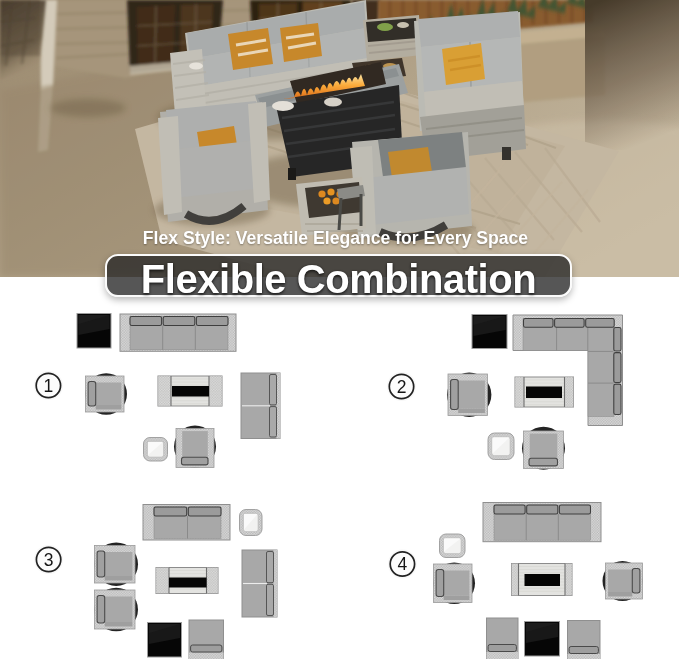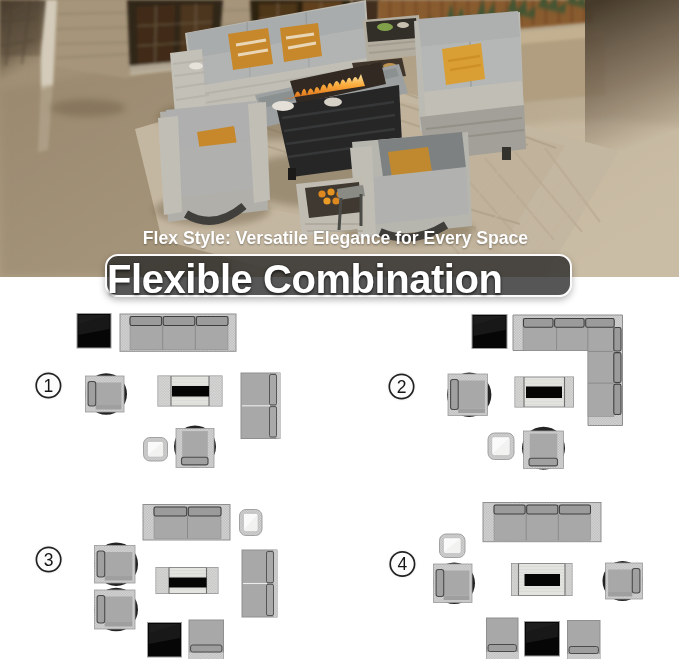--- a/index.html
+++ b/index.html
@@ -1,18 +1,18 @@
 <!DOCTYPE html>
 <html><head>
 <meta charset="utf-8">
 <style>
 html,body{margin:0;padding:0;background:#fff;}
 #stage{position:relative;width:679px;height:659px;overflow:hidden;background:#fff;font-family:"Liberation Sans",sans-serif;}
 #subtitle{position:absolute;left:-4px;top:228px;width:679px;text-align:center;font-size:17.6px;font-weight:bold;color:#fff;letter-spacing:0px;text-shadow:0 1px 2px rgba(0,0,0,0.35);}
-#banner{position:absolute;left:105px;top:254px;width:463px;height:39px;background:rgba(38,38,38,0.78);border:2px solid #fbfbfb;border-radius:13px;box-shadow:0 3px 7px rgba(0,0,0,0.28);display:flex;align-items:center;}
+#banner{position:absolute;left:105px;top:254px;width:463px;height:39px;background:rgba(38,38,38,0.78);border:2px solid #fbfbfb;border-radius:13px;box-shadow:0 3px 7px rgba(0,0,0,0.28);display:flex;align-items:center;justify-content:center;}
 #banner span{font-size:40px;font-weight:bold;color:#fff;letter-spacing:-0.45px;white-space:nowrap;position:relative;top:4px;text-shadow:0 2px 3px rgba(0,0,0,0.55),0 0 2px rgba(0,0,0,0.5);}
 </style>
 </head>
 <body>
 <div id="stage">
 
 <svg width="679" height="277" viewBox="0 0 679 277" style="position:absolute;left:0;top:0;">
 <defs>
 <linearGradient id="floor" x1="0" y1="0.1" x2="1" y2="0.8">
 <stop offset="0" stop-color="#9b8b72"></stop>

